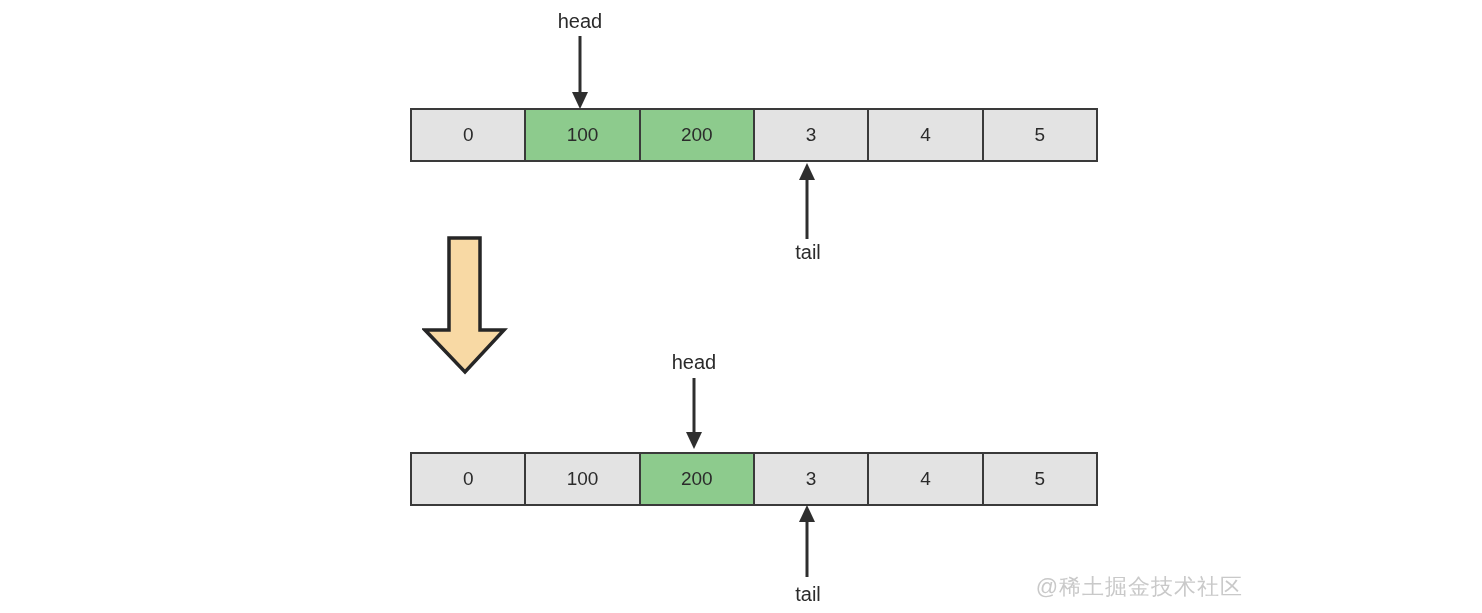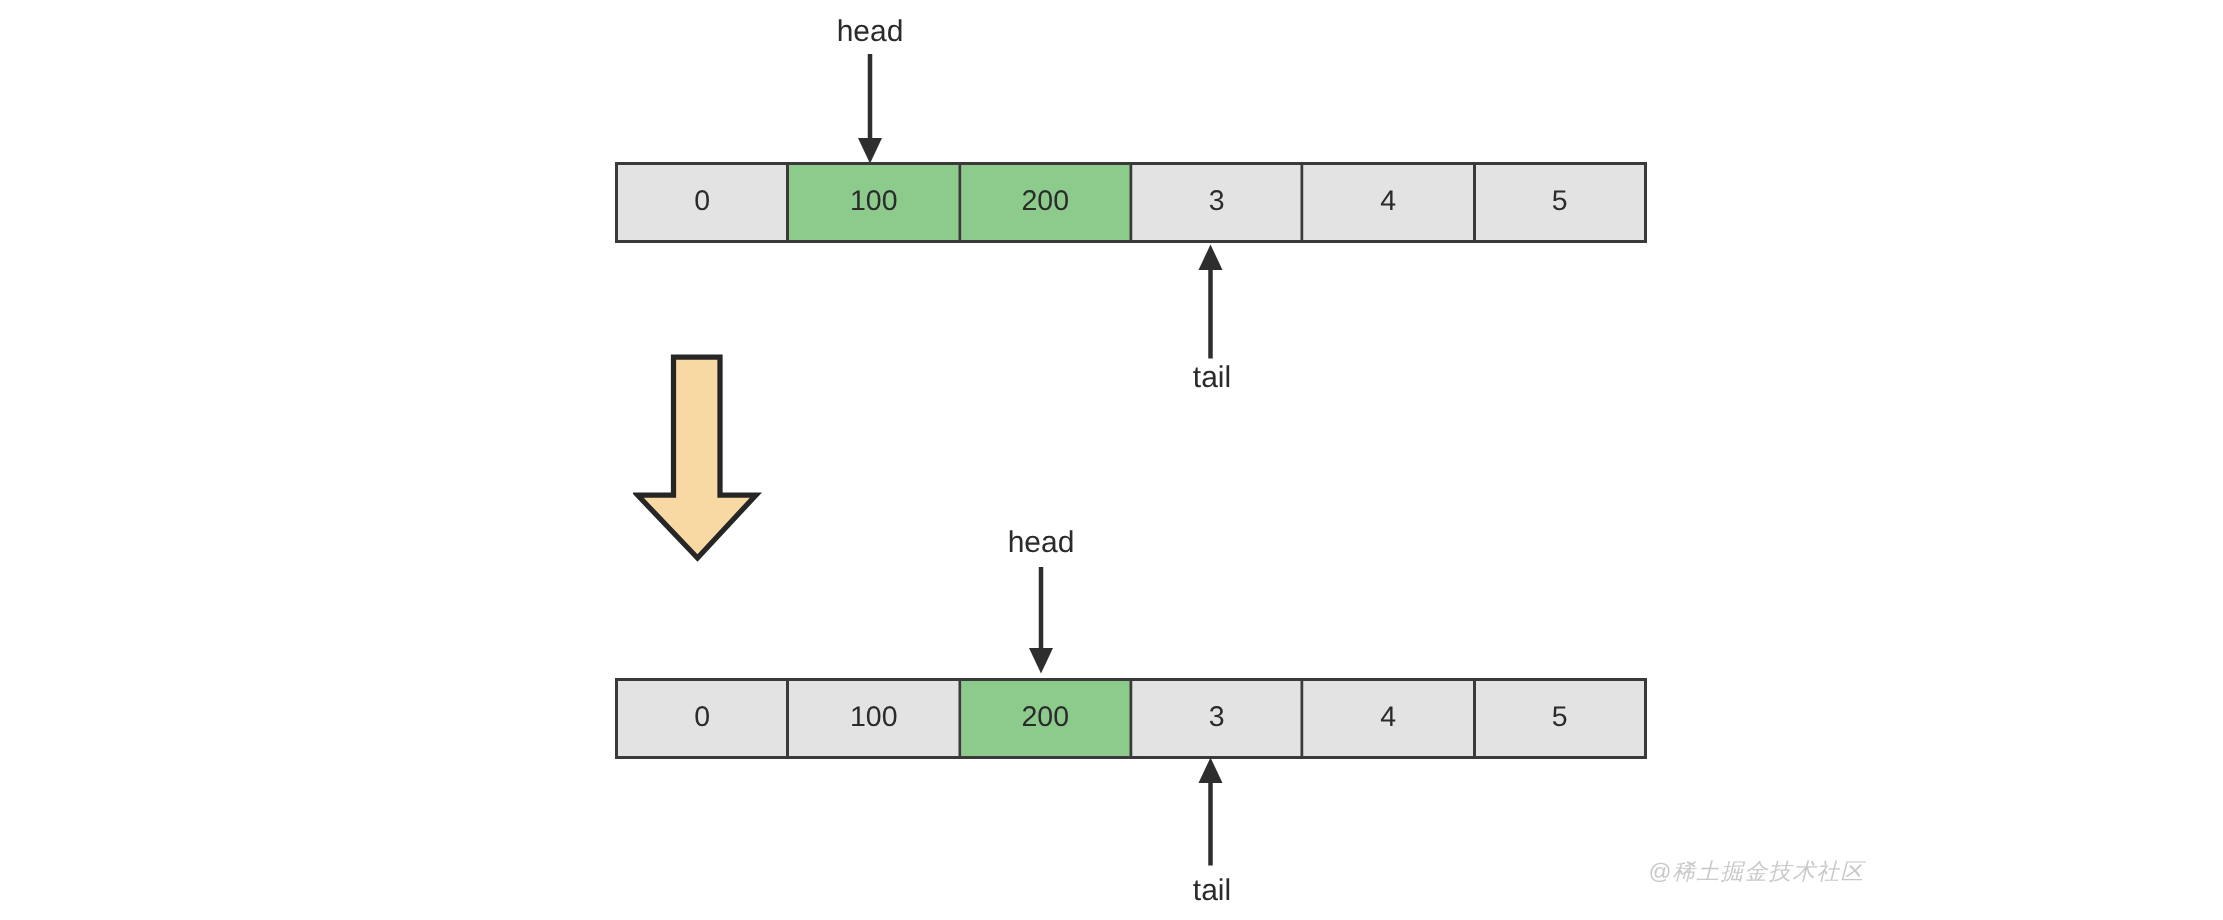--- a/index.html
+++ b/index.html
@@ -41,24 +41,23 @@
     font-size: 19px;
     color: var(--text, #2b2b2b);
   }
   .array .cell:last-child { border-right: none; }
   .array .cell.hl { background: var(--cell-hl, #8dcb8d); }
   .arrow-svg { position: absolute; display: block; }
   .watermark {
     position: absolute;
     right: 15px;
     top: 572px;
-    font-size: 15px;
+    font-size: 22px;
     color: var(--watermark, #c9c9c9);
     letter-spacing: 1px;
-    font-style: italic;
   }
 </style>
 </head>
 <body>
 
 <div class="canvas">
 
   <div class="pointer-label" style="left:580px; top:9px;">head</div>
 
   <svg class="arrow-svg" style="left:569px; top:36px;" width="22" height="74" viewBox="0 0 22 74">

